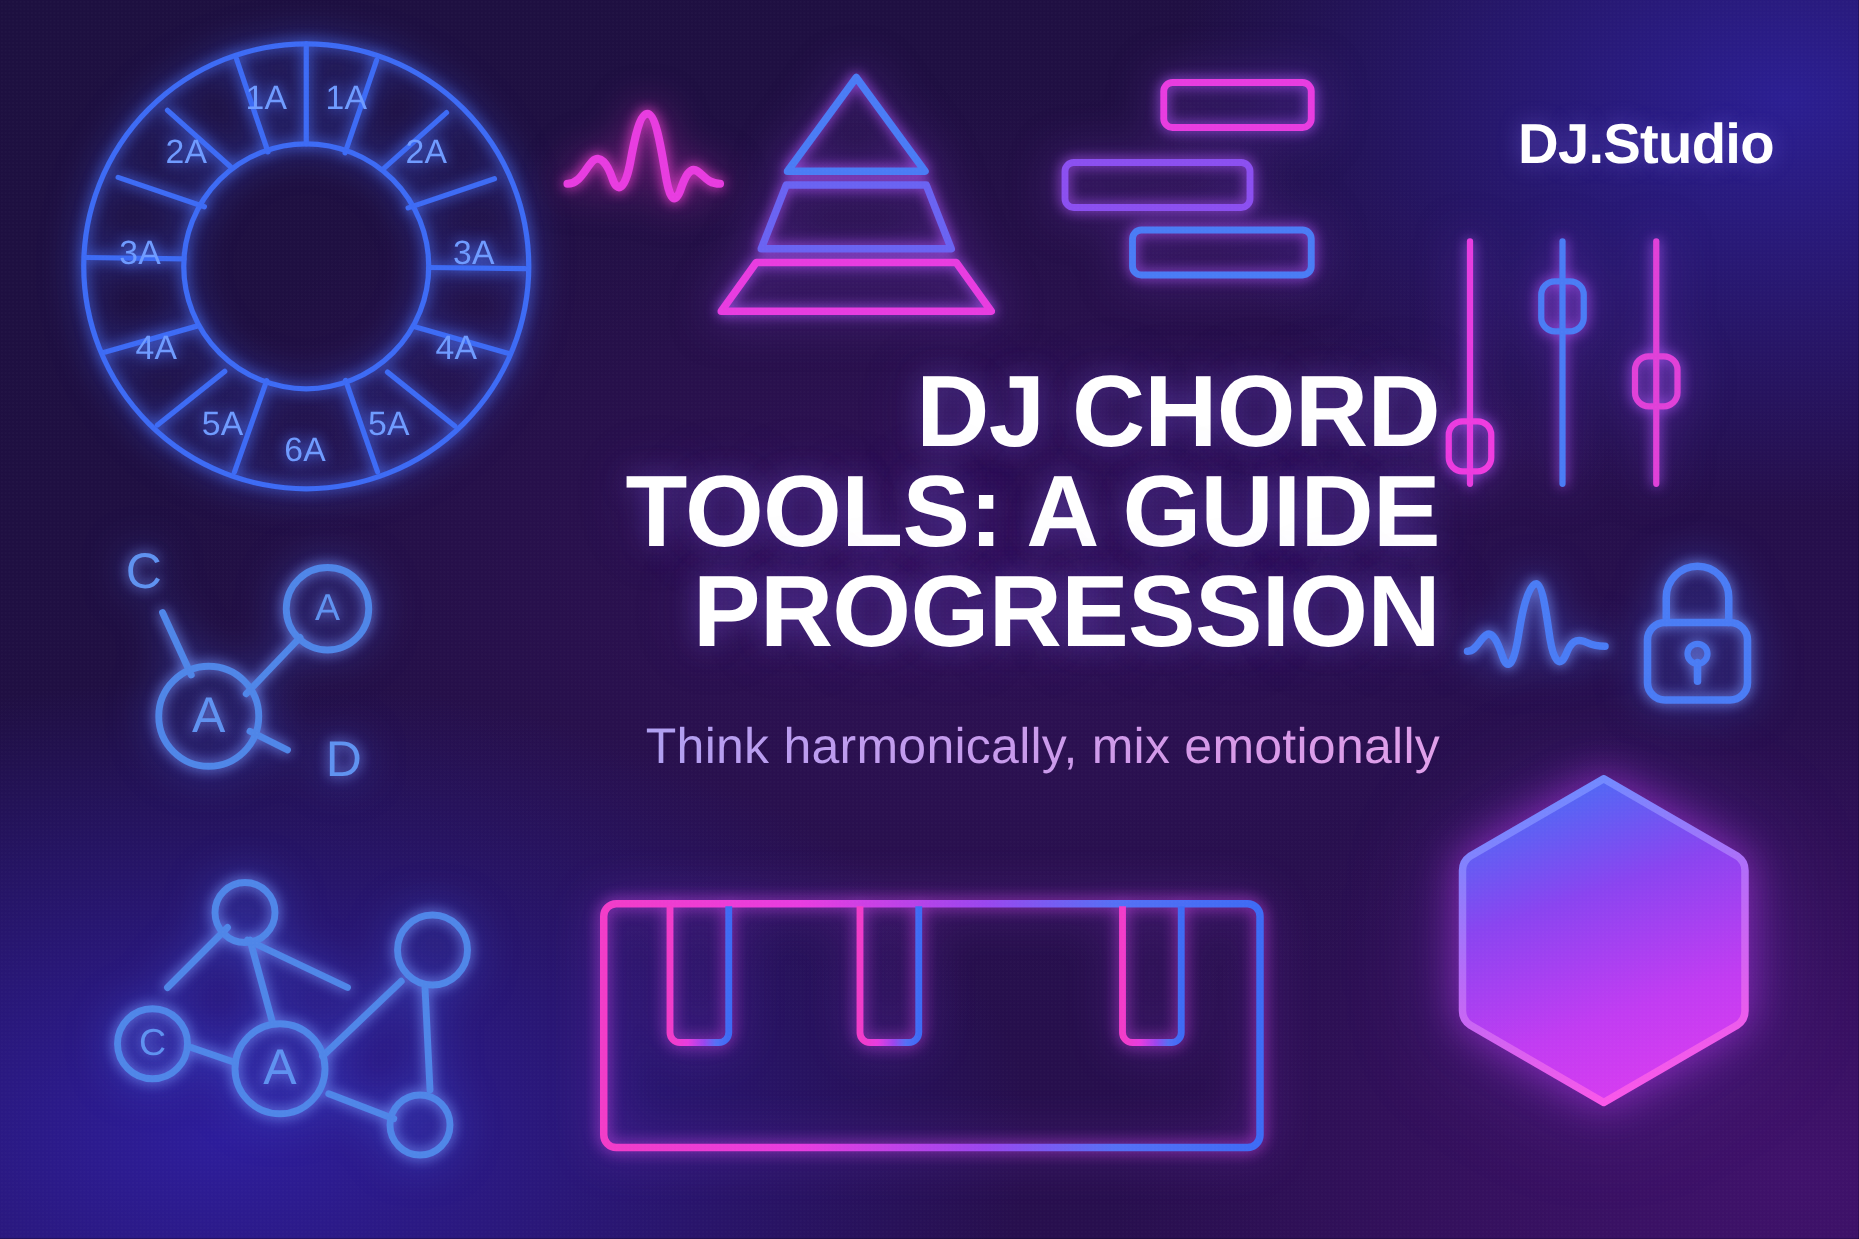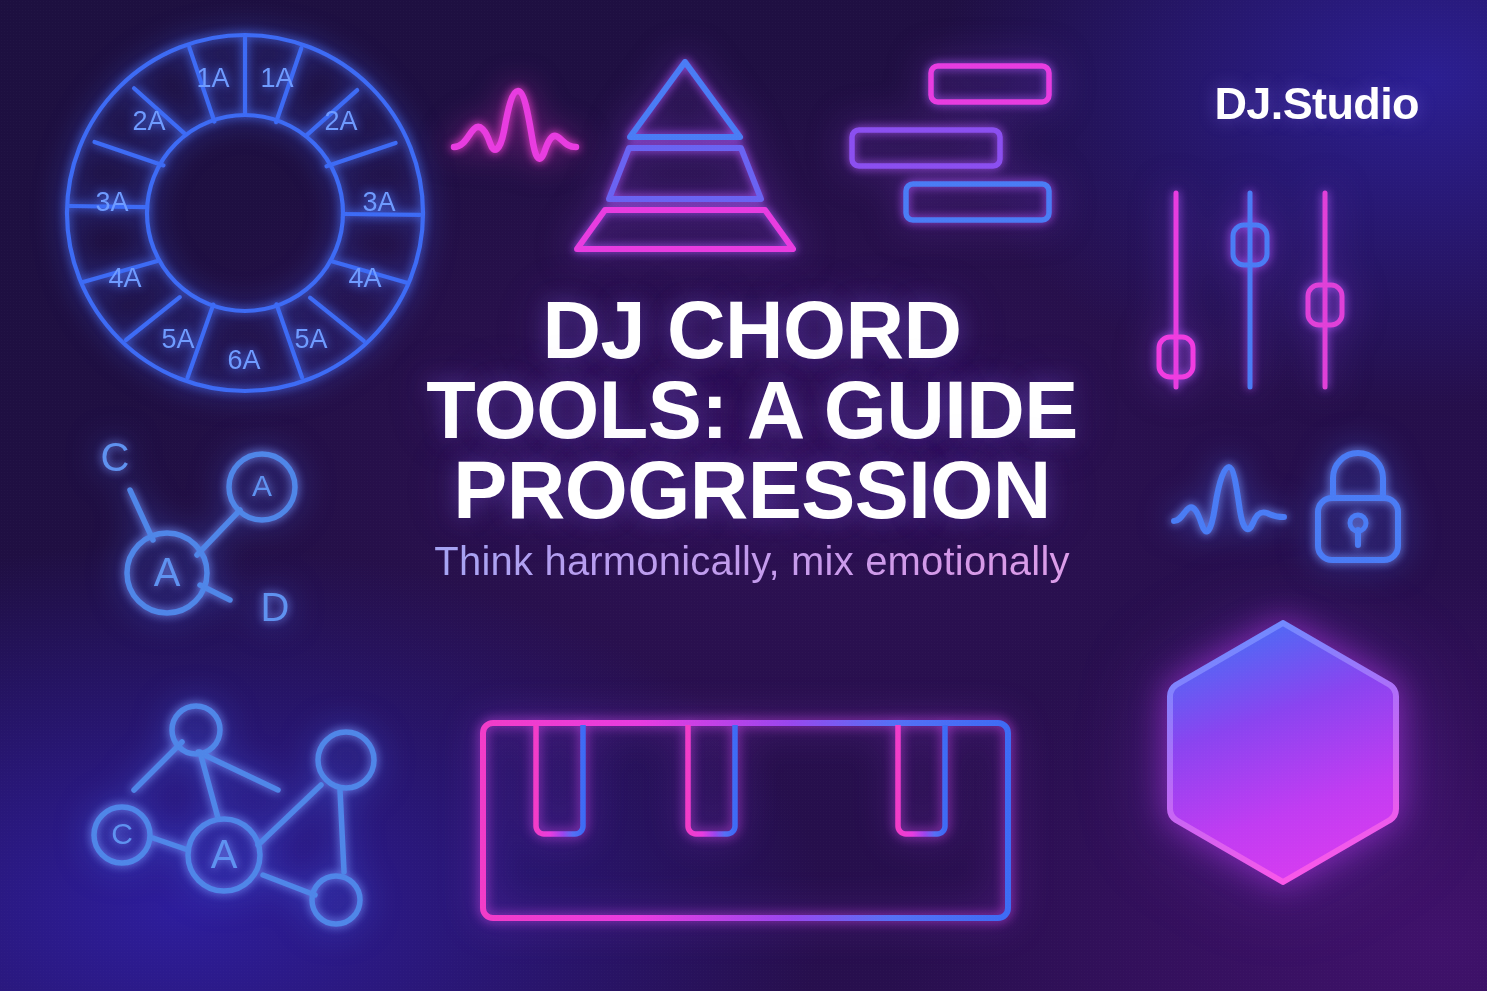--- a/index.html
+++ b/index.html
@@ -33,50 +33,50 @@
   }
 
   .abs { position: absolute; }
 
   
   .title-wrap {
     position: absolute;
     left: 352px;
     top: 290px;
     width: 800px;
-    text-align: center;
+    text-align: right;
     z-index: 6;
   }
   .title-line {
     color: #ffffff;
     font-weight: 700;
     font-size: 81px;
     line-height: 0.99;
     letter-spacing: -0.5px;
     text-shadow: 0 0 22px rgba(150,110,255,0.35), 0 0 55px rgba(120,80,230,0.22);
     white-space: nowrap;
   }
   .subtitle {
-    margin-top: 8px;
+    margin-top: 44px;
     font-size: 40px;
     font-weight: 400;
     letter-spacing: 0.2px;
     background: linear-gradient(90deg, #9aa8f5 0%, #b79ef0 28%, #c79bec 56%, #d79ae8 78%, #e0a0ea 100%);
     -webkit-background-clip: text;
     background-clip: text;
     color: transparent;
     -webkit-text-fill-color: transparent;
     white-space: nowrap;
   }
 
   
   .logo {
     position: absolute;
     right: 68px;
-    top: 78px;
+    top: 89px;
     color: #ffffff;
     font-size: 45px;
     font-weight: 700;
     letter-spacing: -0.6px;
     text-shadow: 0 0 18px rgba(140,120,255,0.45);
     z-index: 7;
   }
 
   
   svg { overflow: visible; display: block; }

